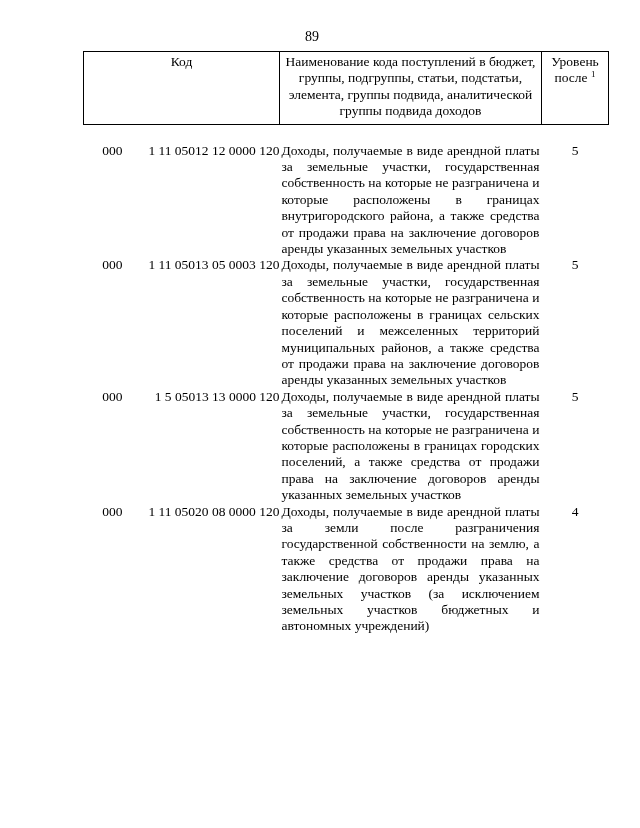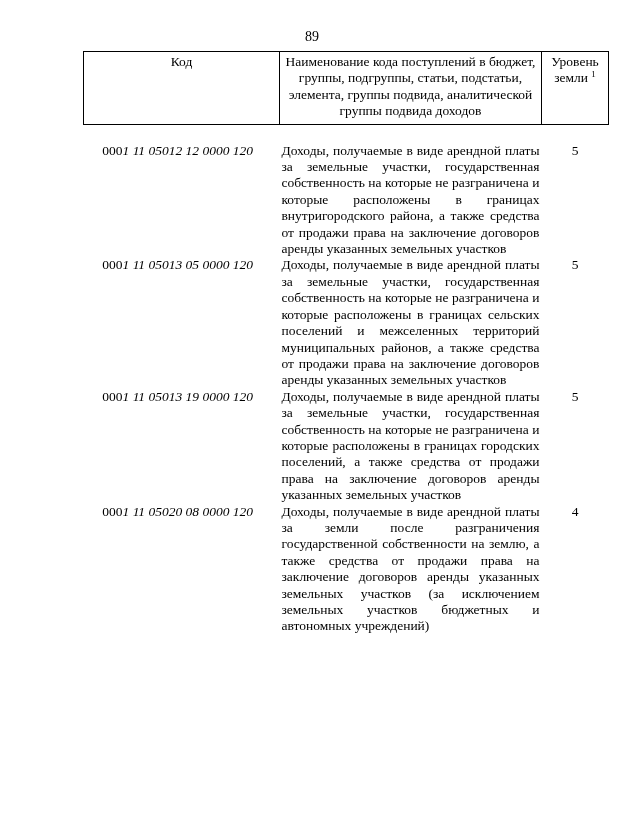--- a/index.html
+++ b/index.html
@@ -48,21 +48,21 @@
     line-height: 0;
   }
   tbody td {
     vertical-align: top;
     padding: 0;
   }
   tbody tr.first-row td {
     padding-top: 18px;
   }
   td.cell-admin { padding-left: 5px; text-align: right; }
-  td.cell-code  { text-align: left; font-style: italic; }
+  td.cell-code  { text-align: right; }
   td.cell-name  { text-align: justify; padding-left: 2px; padding-right: 2px; }
   td.cell-level { text-align: center; }
 </style>
 </head>
 <body>
 
 <div class="page">
 
   <div class="page-number">89</div>
 
@@ -70,42 +70,42 @@
     <colgroup>
       <col class="c-admin">
       <col class="c-code">
       <col class="c-name">
       <col class="c-level">
     </colgroup>
     <thead>
       <tr>
         <th colspan="2">Код</th>
         <th>Наименование кода поступлений в бюджет, группы, подгруппы, статьи, подстатьи, элемента, группы подвида, аналитической группы подвида доходов</th>
-        <th><span>Уровень земли</span> <sup>1</sup></th>
+        <th><span>Уровень после</span> <sup>1</sup></th>
       </tr>
     </thead>
     <tbody>
 
       <tr class="first-row">
         <td class="cell-admin">000</td>
         <td class="cell-code">1 11 05012 12 0000 120</td>
         <td class="cell-name">Доходы, получаемые в виде арендной платы за земельные участки, государственная собственность на которые не разграничена и которые расположены в границах внутригородского района, а также средства от продажи права на заключение договоров аренды указанных земельных участков</td>
         <td class="cell-level">5</td>
       </tr>
 
       <tr>
         <td class="cell-admin">000</td>
-        <td class="cell-code">1 11 05013 05 0000 120</td>
+        <td class="cell-code">1 11 05013 05 0003 120</td>
         <td class="cell-name">Доходы, получаемые в виде арендной платы за земельные участки, государственная собственность на которые не разграничена и которые расположены в границах сельских поселений и межселенных территорий муниципальных районов, а также средства от продажи права на заключение договоров аренды указанных земельных участков</td>
         <td class="cell-level">5</td>
       </tr>
 
       <tr>
         <td class="cell-admin">000</td>
-        <td class="cell-code">1 11 05013 19 0000 120</td>
+        <td class="cell-code">1 5 05013 13 0000 120</td>
         <td class="cell-name">Доходы, получаемые в виде арендной платы за земельные участки, государственная собственность на которые не разграничена и которые расположены в границах городских поселений, а также средства от продажи права на заключение договоров аренды указанных земельных участков</td>
         <td class="cell-level">5</td>
       </tr>
 
       <tr>
         <td class="cell-admin">000</td>
         <td class="cell-code">1 11 05020 08 0000 120</td>
         <td class="cell-name">Доходы, получаемые в виде арендной платы за земли после разграничения государственной собственности на землю, а также средства от продажи права на заключение договоров аренды указанных земельных участков (за исключением земельных участков бюджетных и автономных учреждений)</td>
         <td class="cell-level">4</td>
       </tr>

